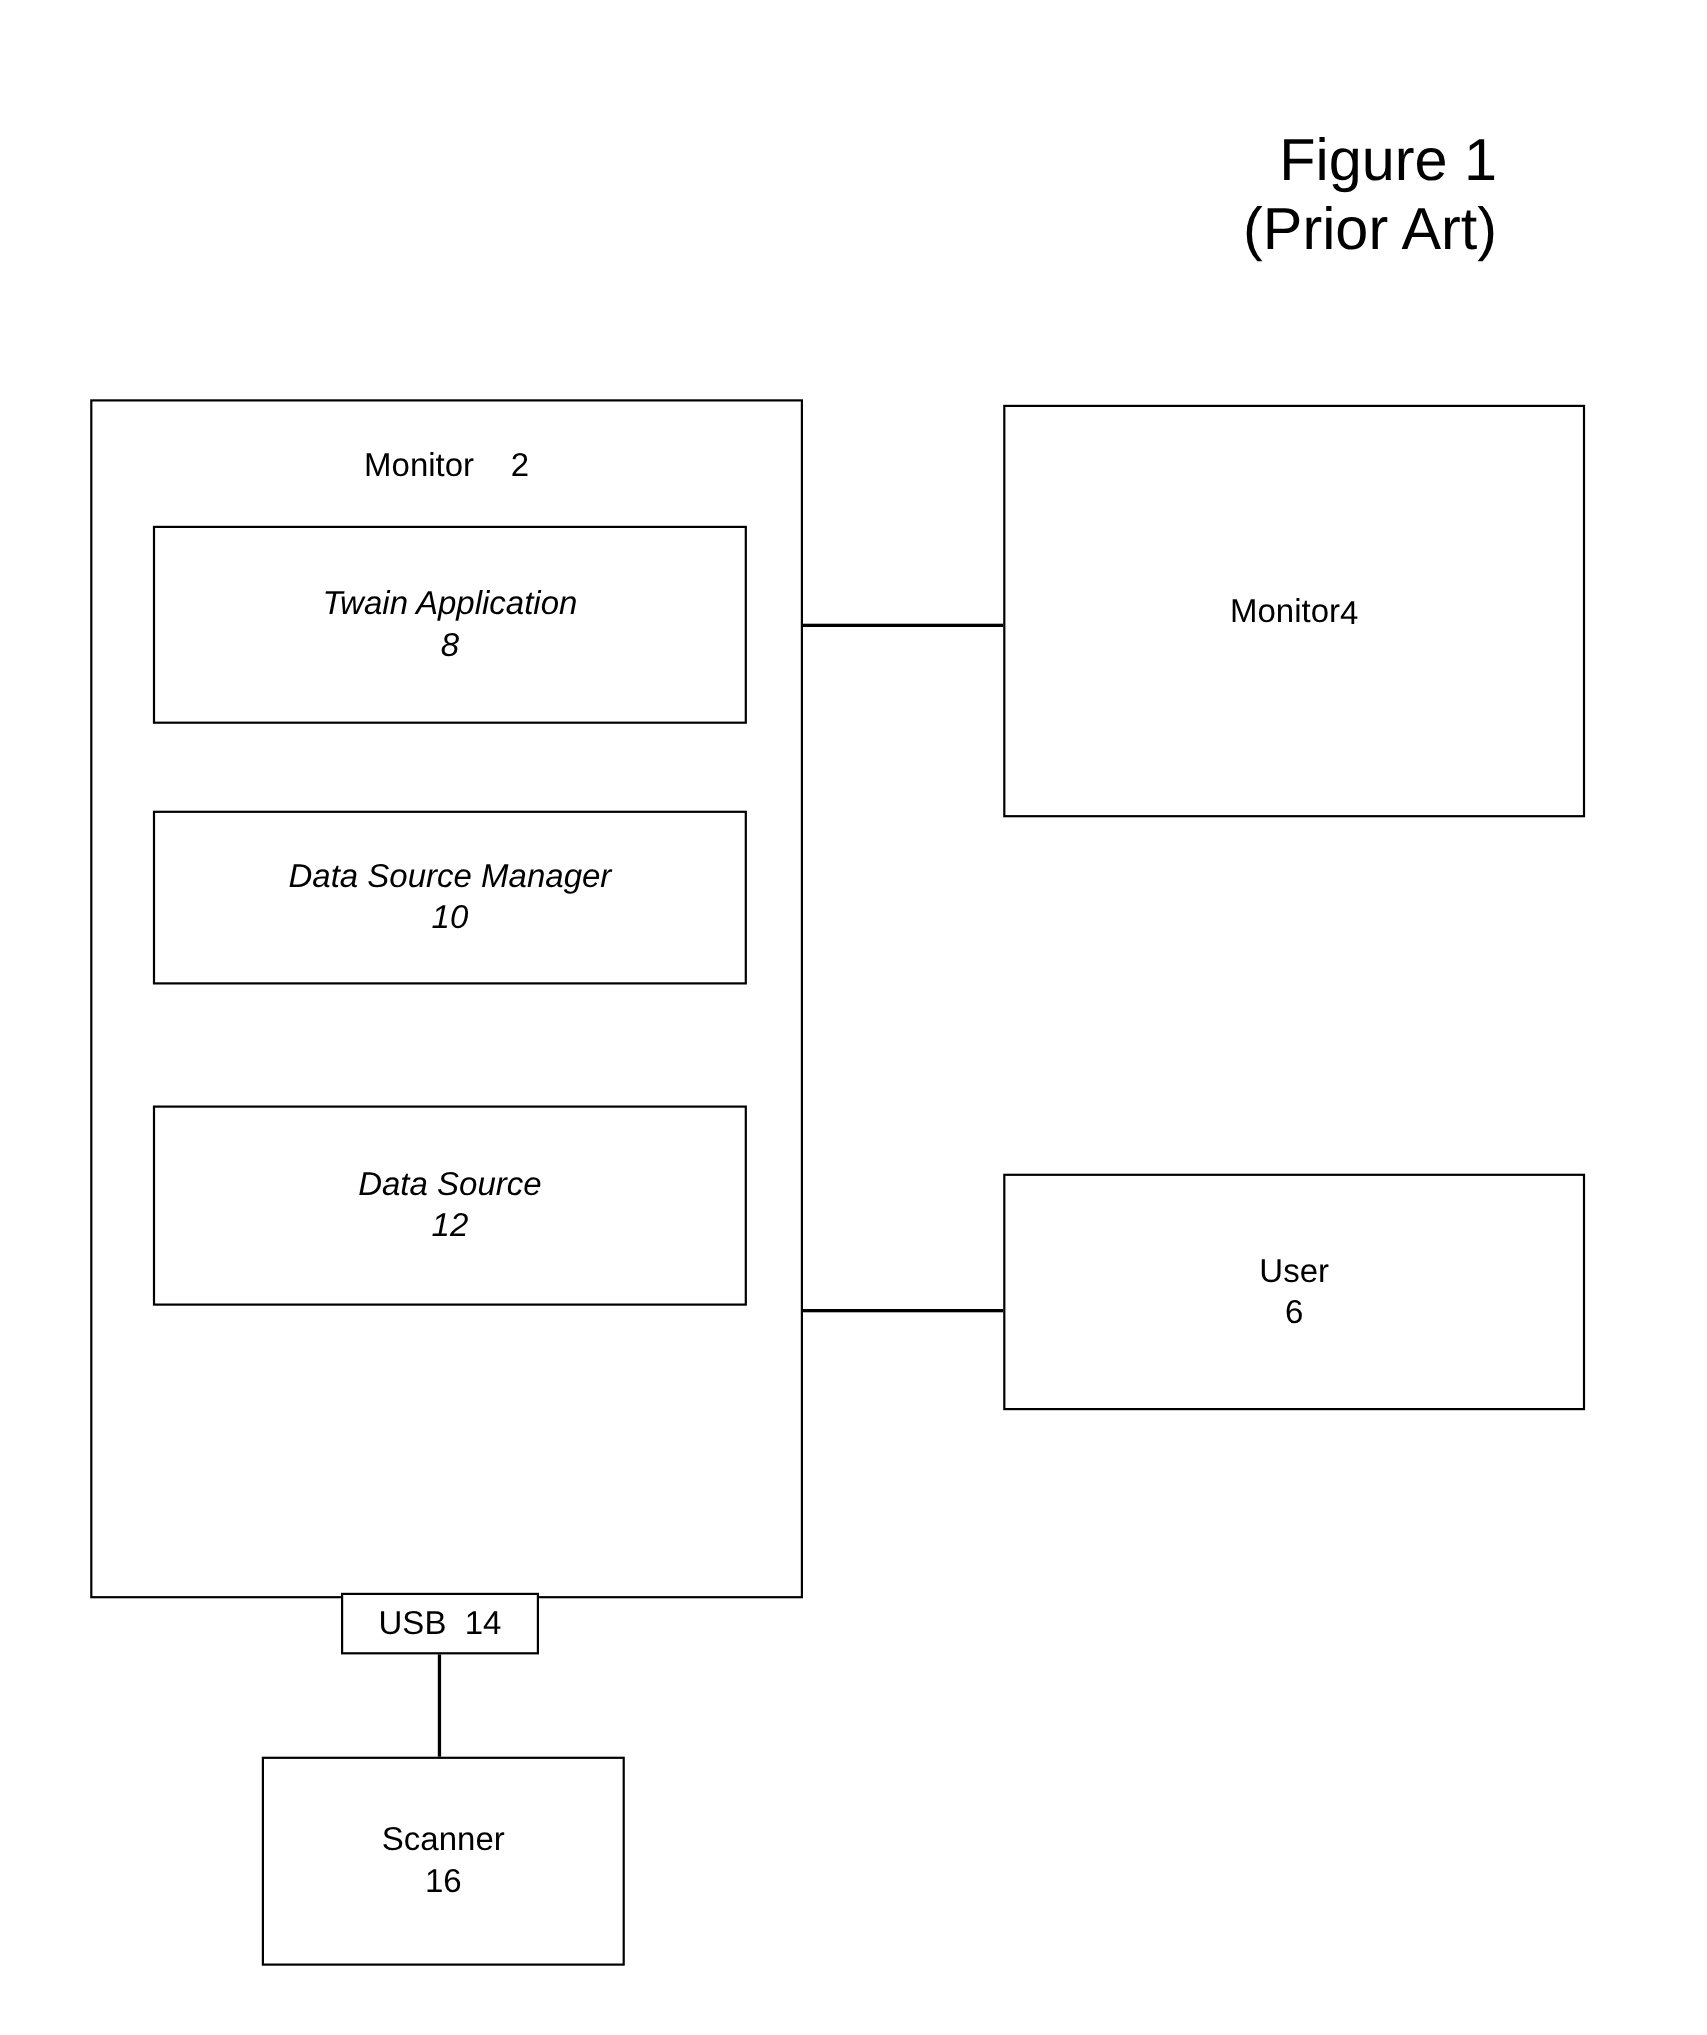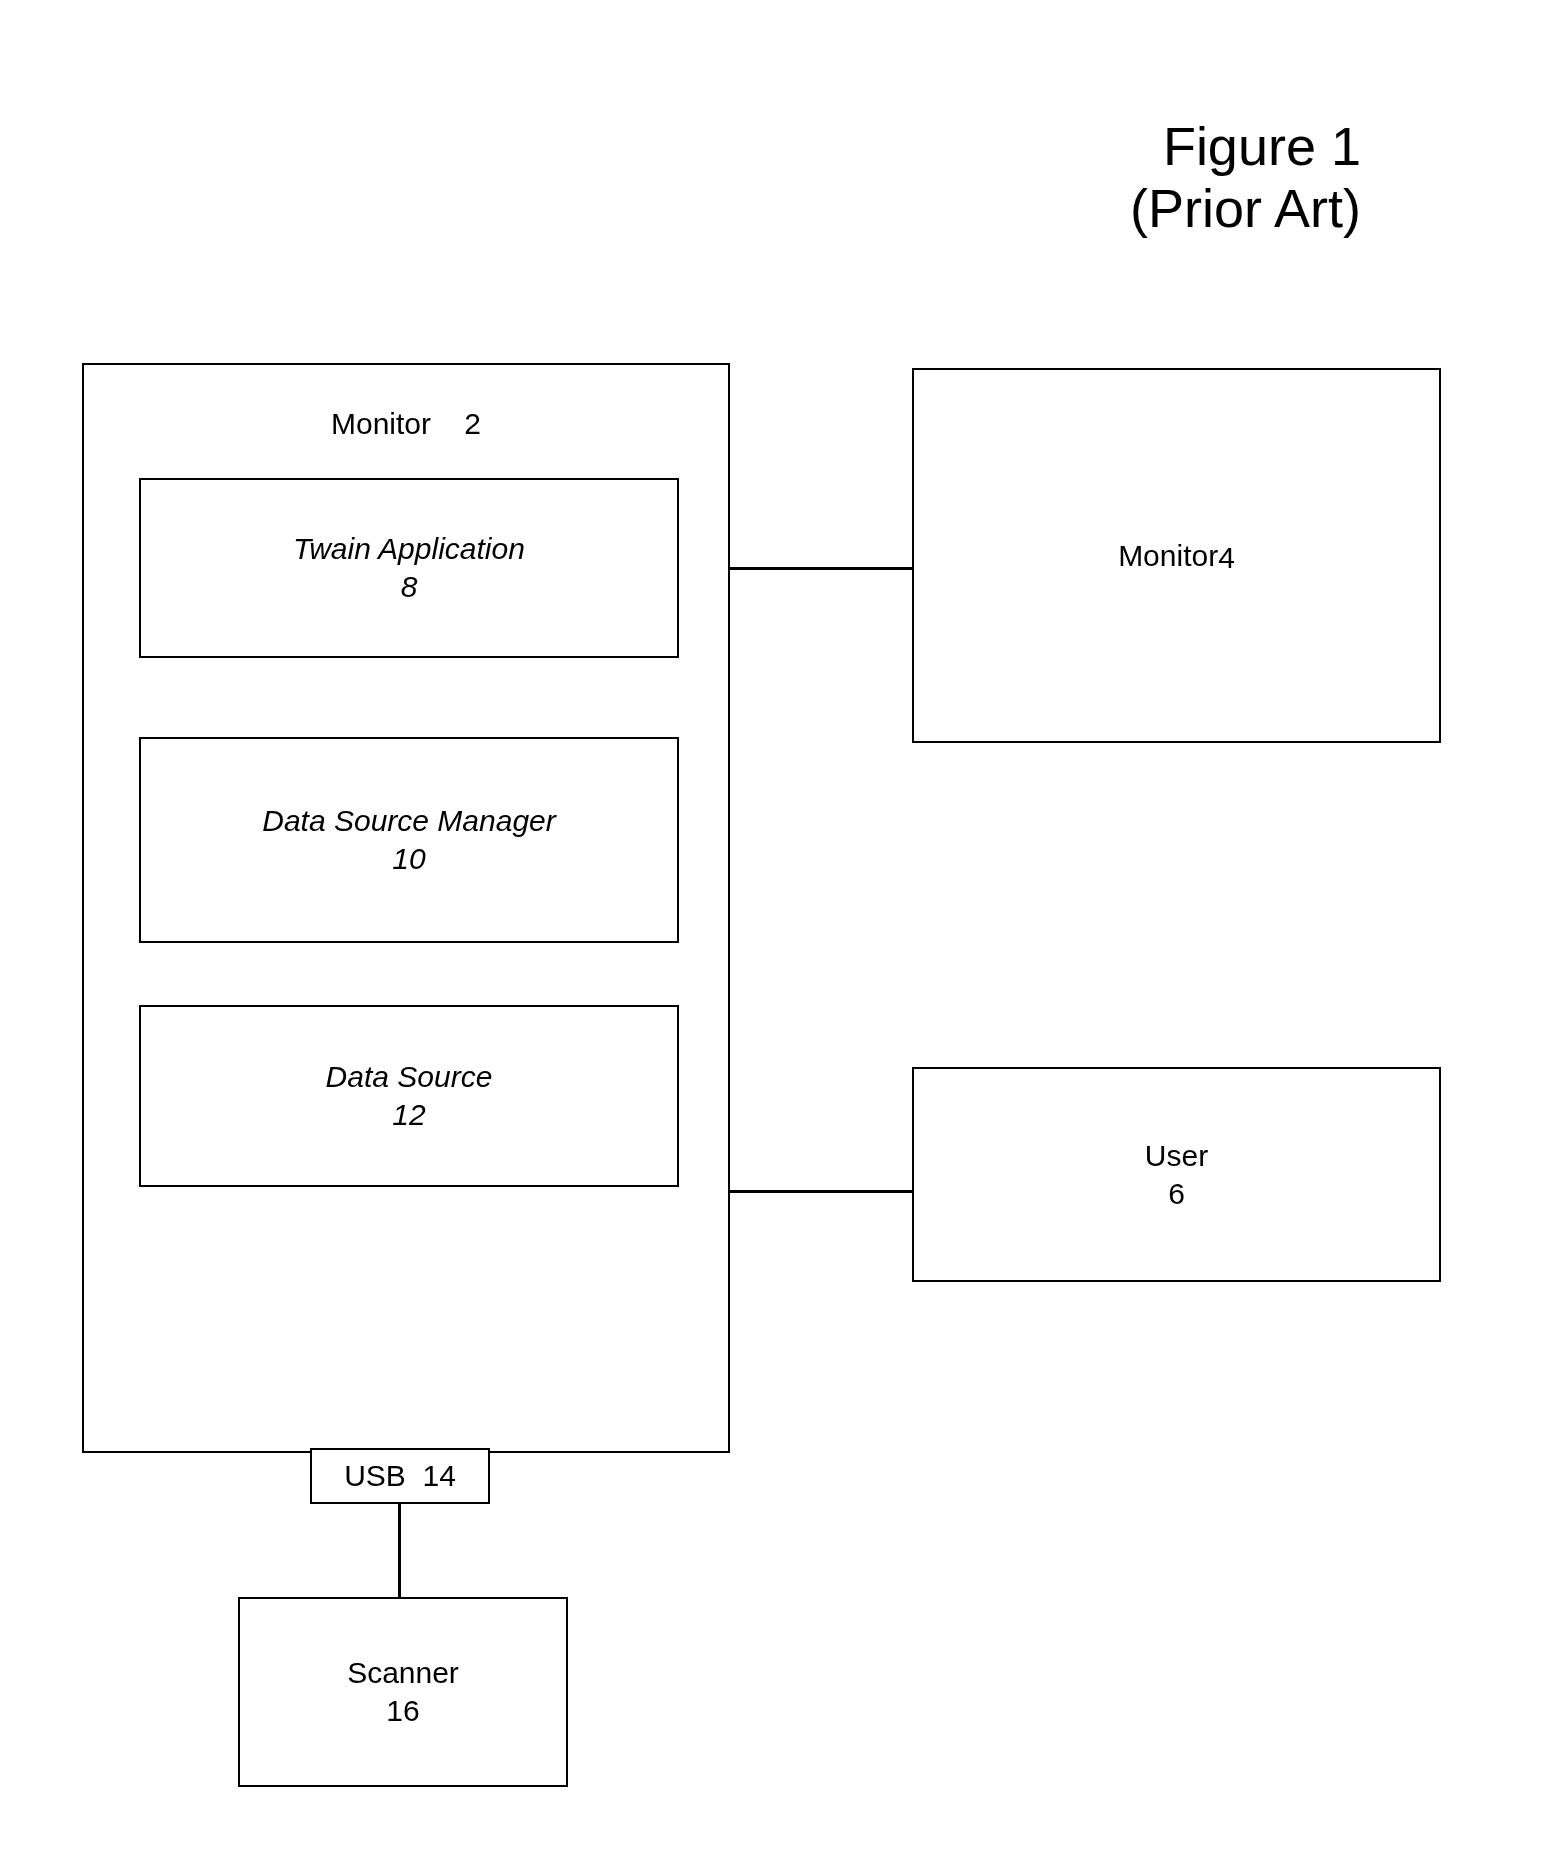--- a/index.html
+++ b/index.html
@@ -68,21 +68,21 @@
       font-size: 30px;
       color: #000;
       margin-top: 4px;
     }
     .twain-box {
       top: 113px;
       height: 180px;
     }
     .dsm-box {
       top: 372px;
-      height: 206px;
+      height: 158px;
     }
     .ds-box {
       top: 640px;
       height: 182px;
     }
     .usb-box {
       position: absolute;
       top: 1448px;
       left: 310px;
       width: 180px;

